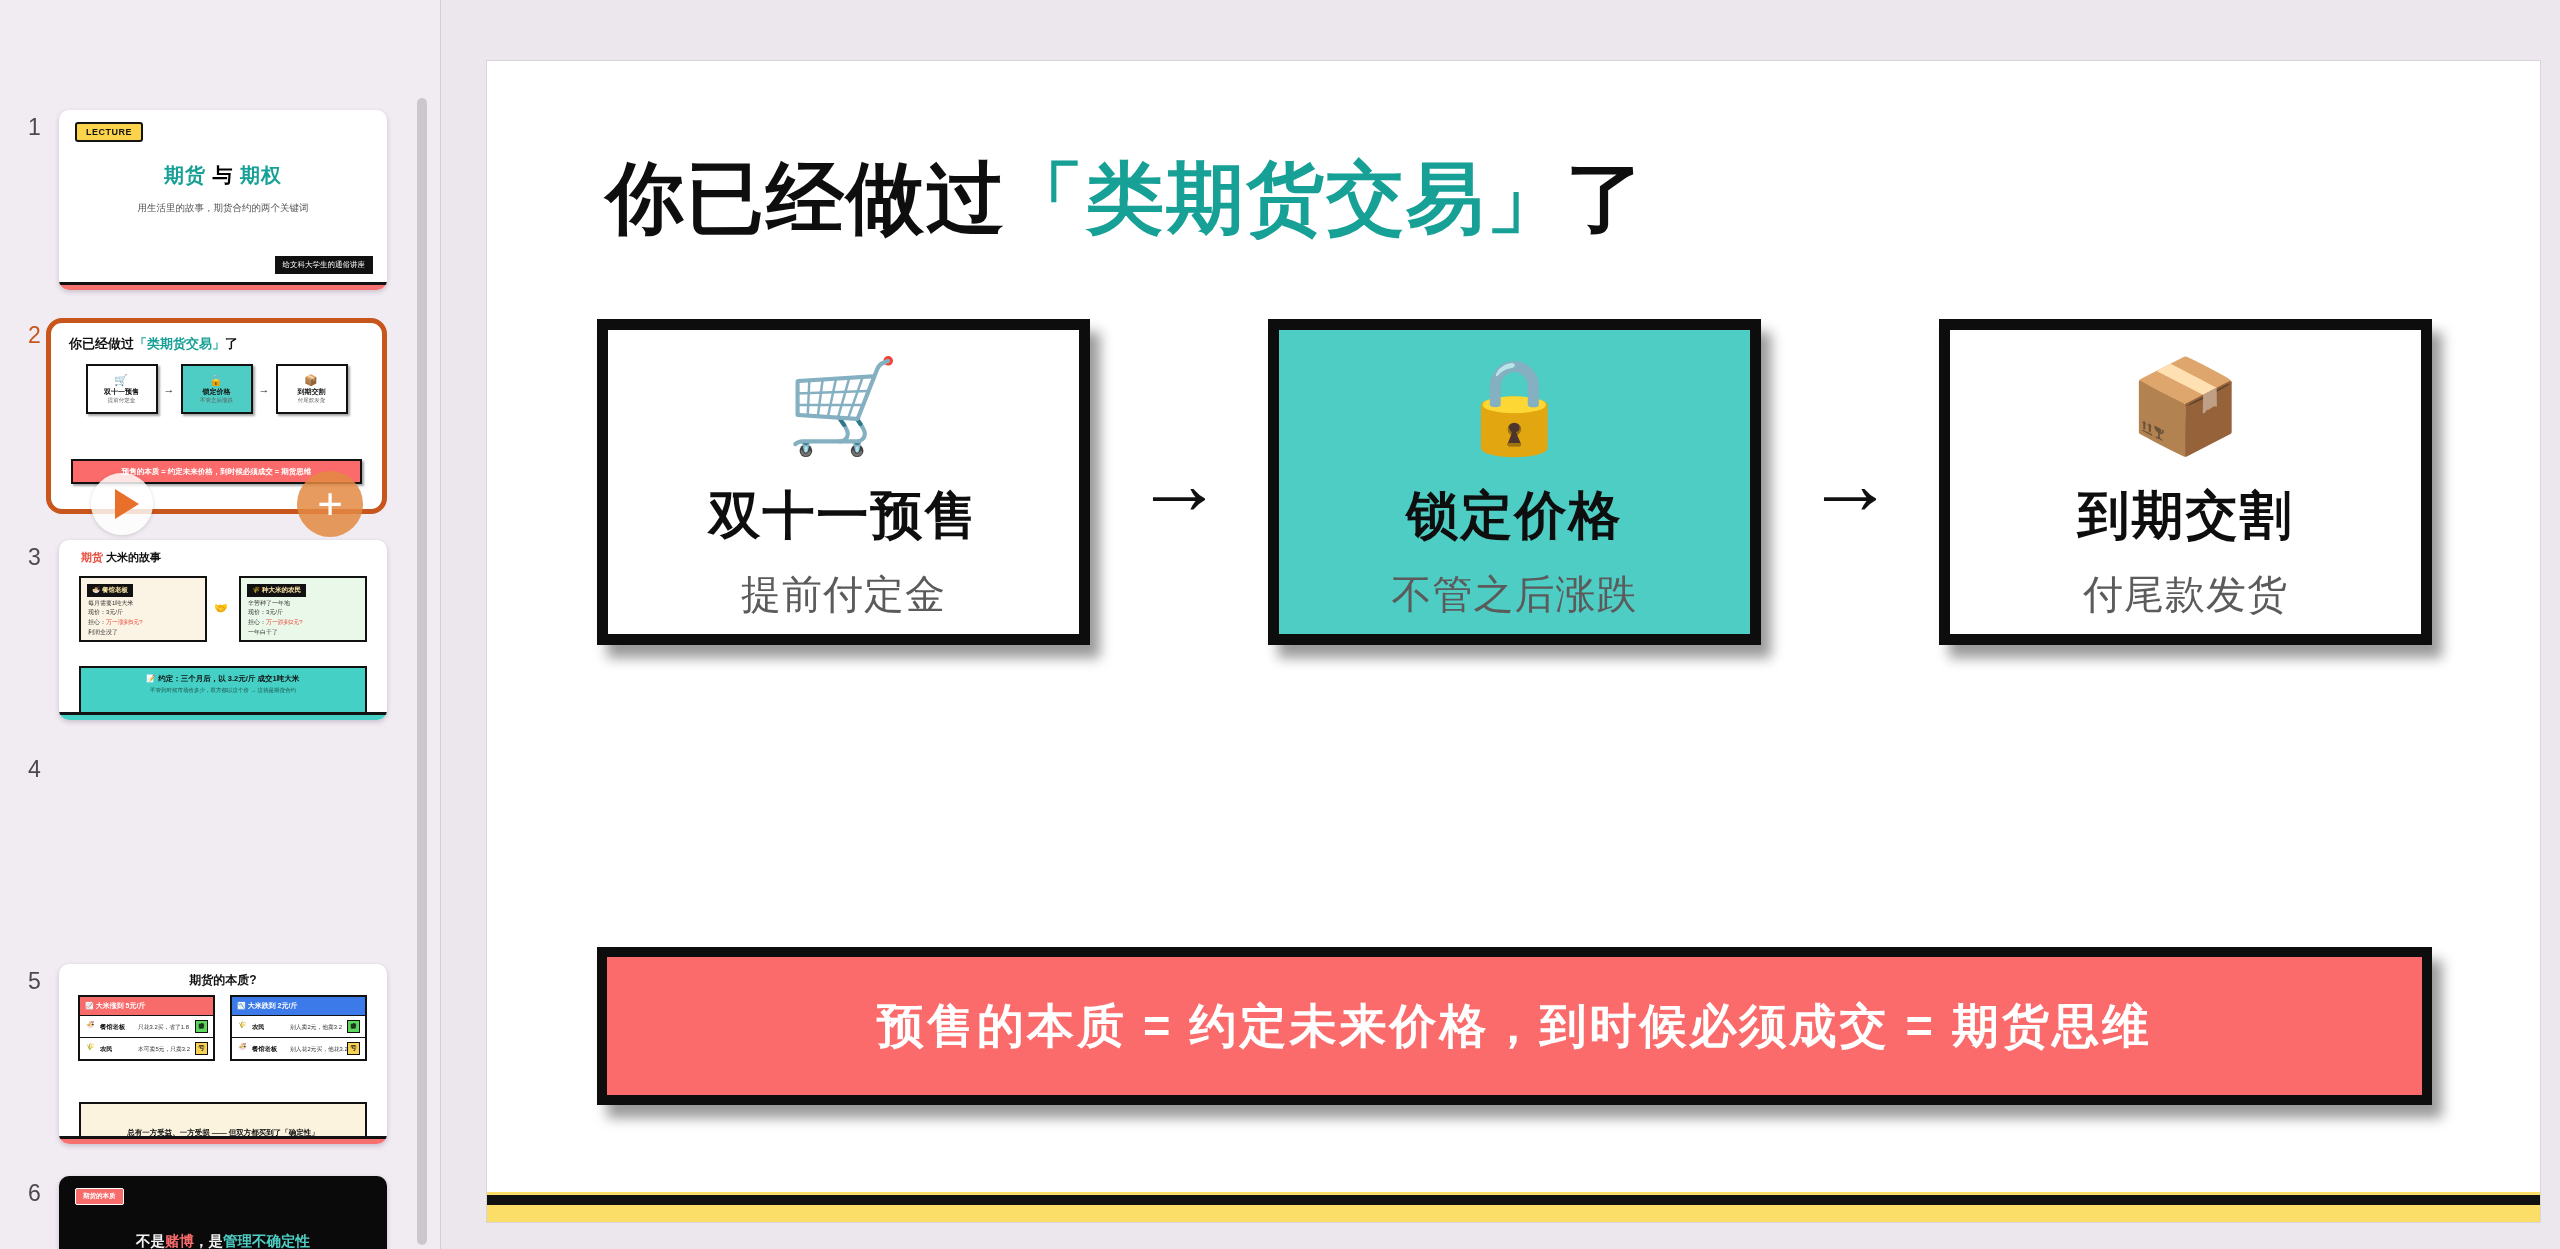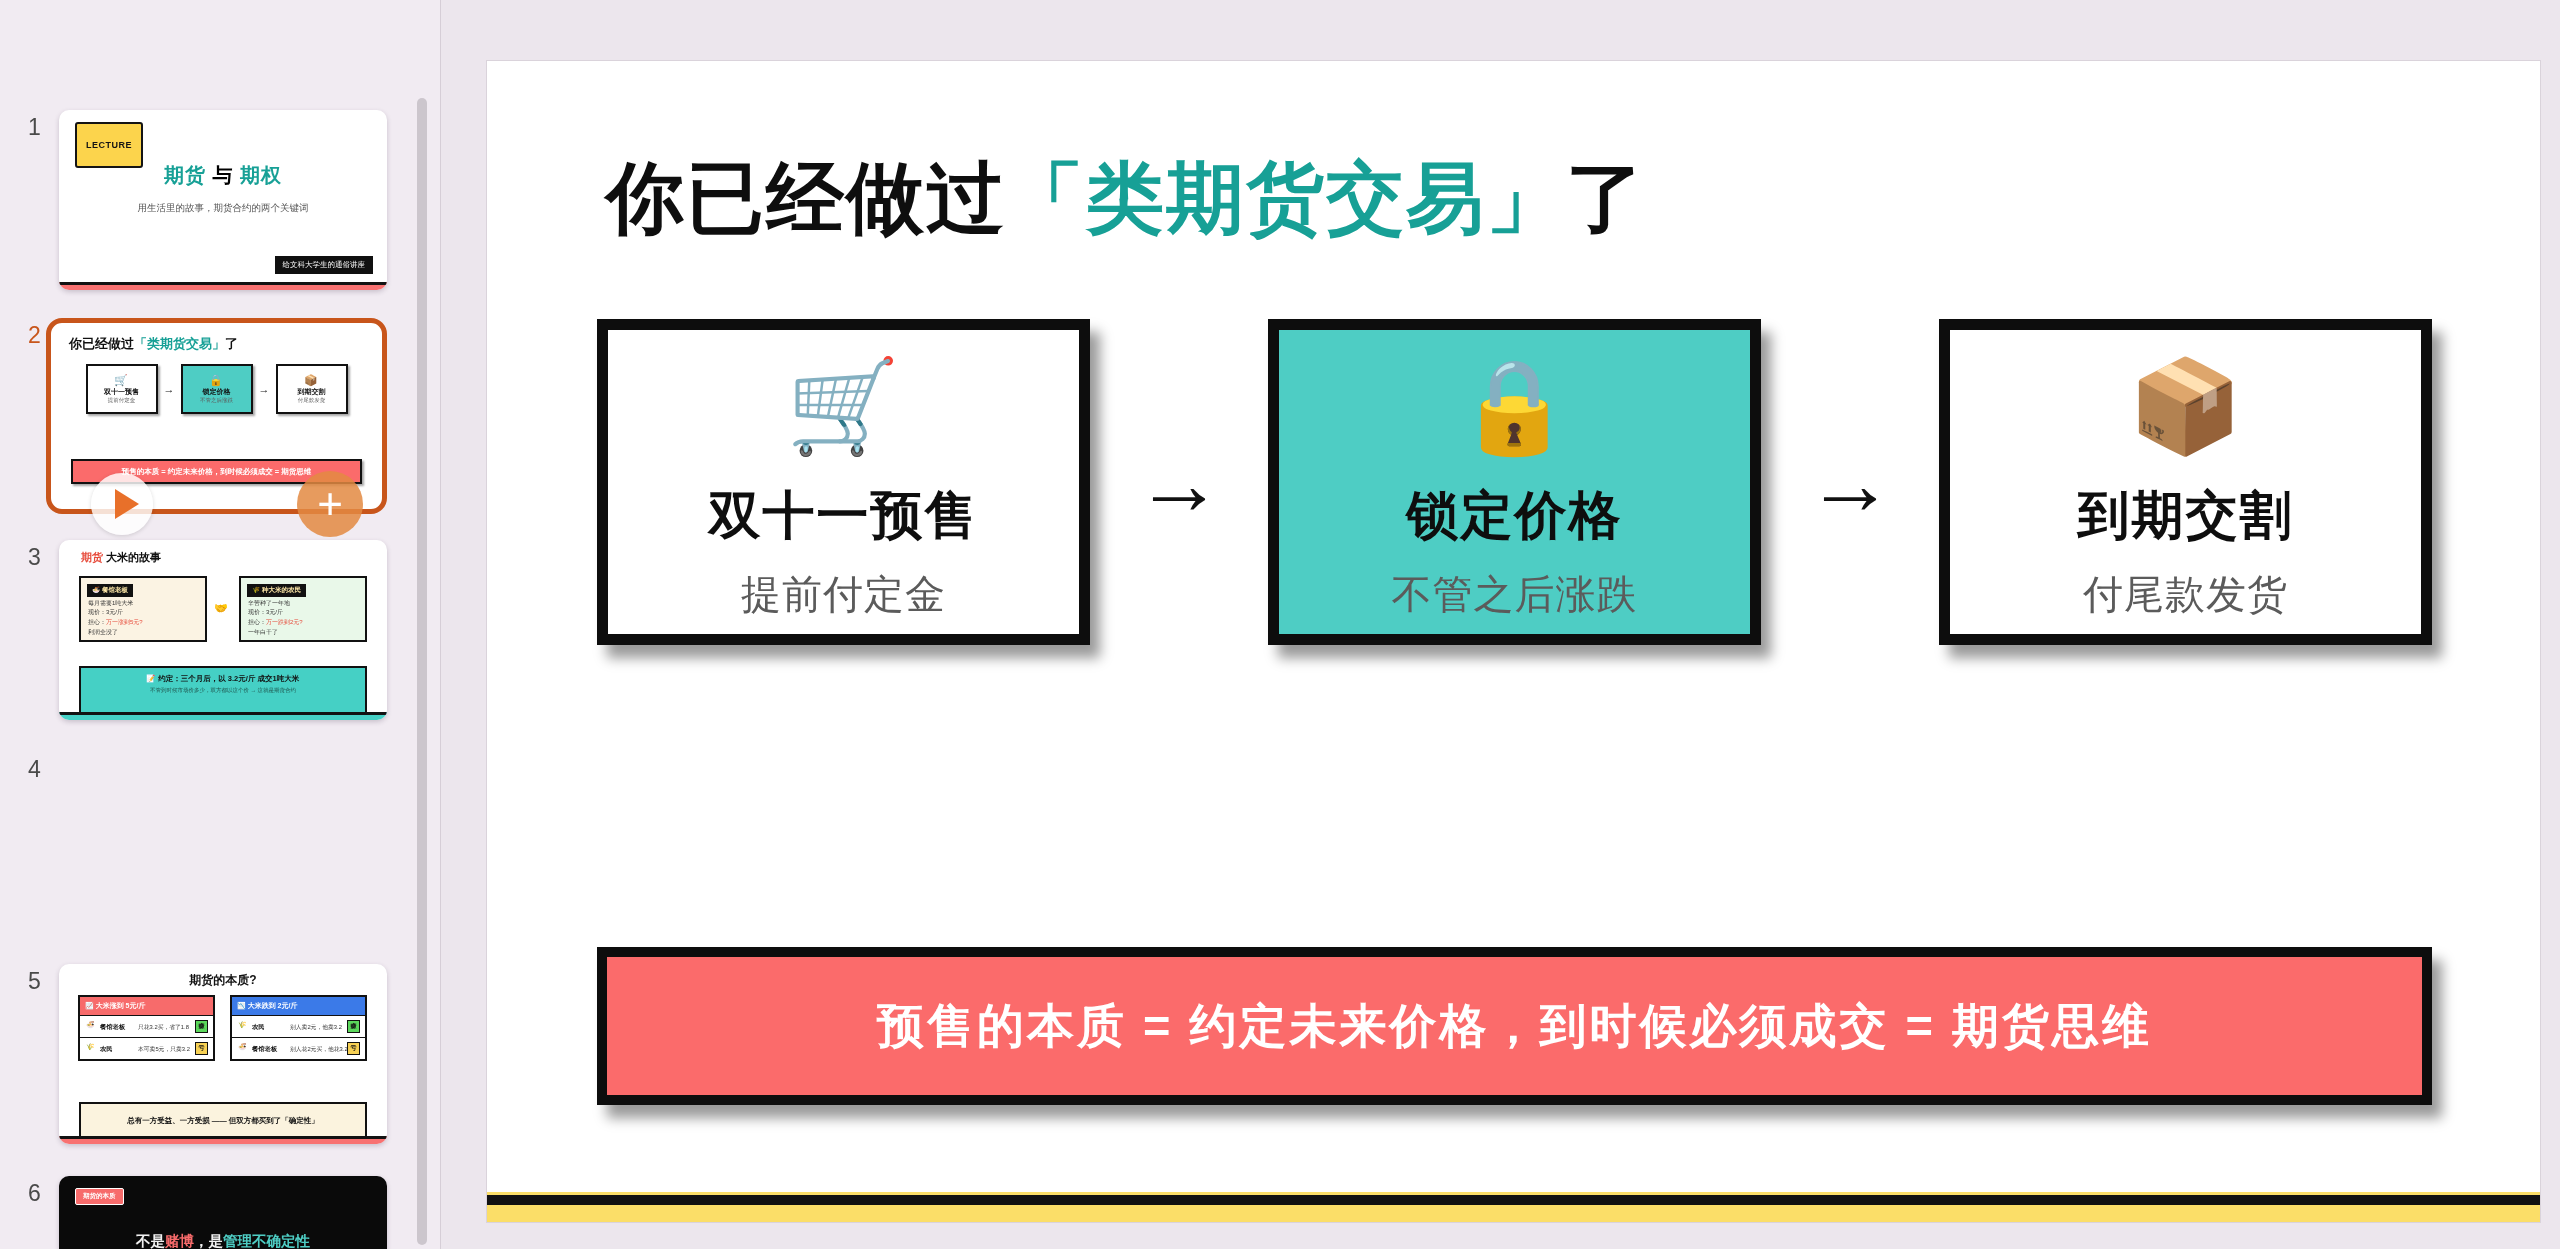--- a/index.html
+++ b/index.html
@@ -32,21 +32,21 @@
   .play-btn { position:absolute; left:40px; top:150px; width:62px; height:62px; border-radius:50%;
               background:rgba(255,255,255,0.82); z-index:5; box-shadow:0 1px 4px rgba(0,0,0,0.15); }
   .play-btn:before { content:""; position:absolute; left:24px; top:16px;
               border-left:24px solid #E8702A; border-top:15px solid transparent; border-bottom:15px solid transparent; }
   .plus-btn { position:absolute; left:246px; top:148px; width:66px; height:66px; border-radius:50%;
               background:rgba(227,138,66,0.85); z-index:5; color:#FFFFFF; font-size:44px; font-weight:300;
               display:flex; align-items:center; justify-content:center; line-height:1; }
 
   
   .m1-badge { position:absolute; left:16px; top:12px; background:#FCD44C; border:2px solid #141414;
-              border-radius:3px; font-size:9px; font-weight:700; color:#141414; padding:16px 9px; letter-spacing:0.5px;}
+              border-radius:3px; font-size:9px; font-weight:700; color:#141414; padding:3px 9px; letter-spacing:0.5px;}
   .m1-title { position:absolute; top:52px; left:0; width:100%; text-align:center; font-size:20px;
               font-weight:800; letter-spacing:1px; }
   .m1-title .teal { color:#17A096; }
   .m1-sub { position:absolute; top:92px; left:0; width:100%; text-align:center; font-size:9.5px; color:#555; }
   .m1-footer { position:absolute; right:14px; bottom:16px; background:#101010; color:#fff;
                font-size:7.5px; padding:4px 8px; }
   .strip { position:absolute; left:0; right:0; bottom:0; border-top:3px solid #121212; height:8px; }
   .strip.red { background:#F87171; } .strip.teal { background:#45D0C5; }
 
   
@@ -105,21 +105,21 @@
              color:#fff; font-size:7px; font-weight:800; }
   .m5-head.red { background:#F76B6B; } .m5-head.blue { background:#3B7AE8; }
   .m5-row { position:relative; height:22px; border-top:1px solid #111; }
   .m5-emoji { position:absolute; left:6px; top:5px; font-size:7px; }
   .m5-who { position:absolute; left:20px; top:7px; font-size:6.3px; font-weight:800; color:#111; }
   .m5-desc { position:absolute; left:58px; top:7px; font-size:5.8px; color:#333; }
   .m5-badge { position:absolute; right:5px; top:4px; width:13px; height:13px; border:1.5px solid #111;
               font-size:6px; font-weight:800; color:#111; display:flex; align-items:center; justify-content:center; }
   .m5-badge.win { background:#5BD75B; } .m5-badge.lose { background:#F7D154; }
   .m5-banner { position:absolute; left:20px; right:20px; top:138px; height:38px; background:#FBF3DE;
-               border:2px solid #111; display:flex; align-items:center; justify-content:center; }
+               border:2px solid #111; display:flex; align-items:flex-end; justify-content:center; }
   .m5-banner span { font-size:7.5px; font-weight:800; color:#111; }
 
   
   .thumb.dark { background:#0A0A0A; }
   .m6-badge { position:absolute; left:16px; top:12px; background:#F76B6B; border:1.5px solid #fff;
               border-radius:2px; color:#fff; font-size:6.5px; font-weight:700; padding:3px 7px; }
   .m6-text { position:absolute; top:56px; left:0; width:100%; text-align:center;
              font-size:14.5px; font-weight:800; color:#F2F2F2; }
   .m6-text .red { color:#F76B6B; } .m6-text .teal { color:#4ECDC4; }
 

